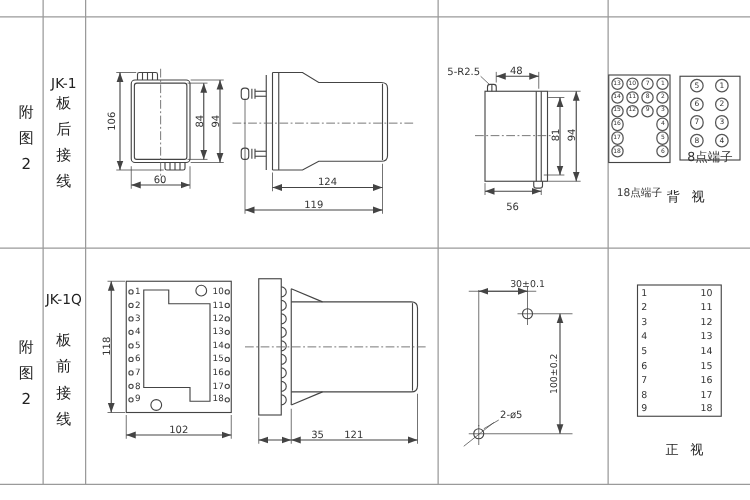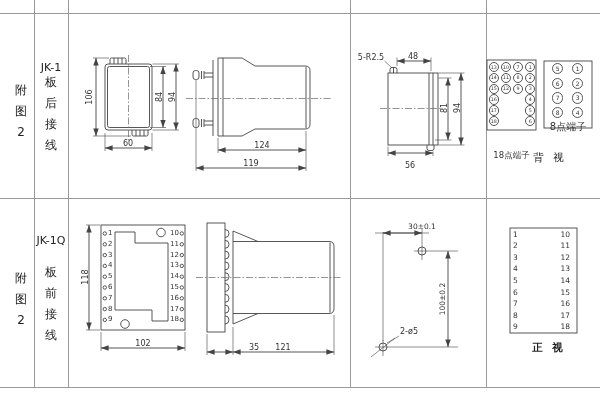--- a/index.html
+++ b/index.html
@@ -346,15 +346,15 @@
   <div>10</div>
   <div>11</div>
   <div>12</div>
   <div>13</div>
   <div>14</div>
   <div>15</div>
   <div>16</div>
   <div>17</div>
   <div>18</div>
 </div>
-<div class="cjk" style="left:549px;top:348px;font-weight:bold;">正 视</div>
+<div class="cjk" style="left:549px;top:360px;">正 视</div>
 
 </div>
 
 </body></html>

